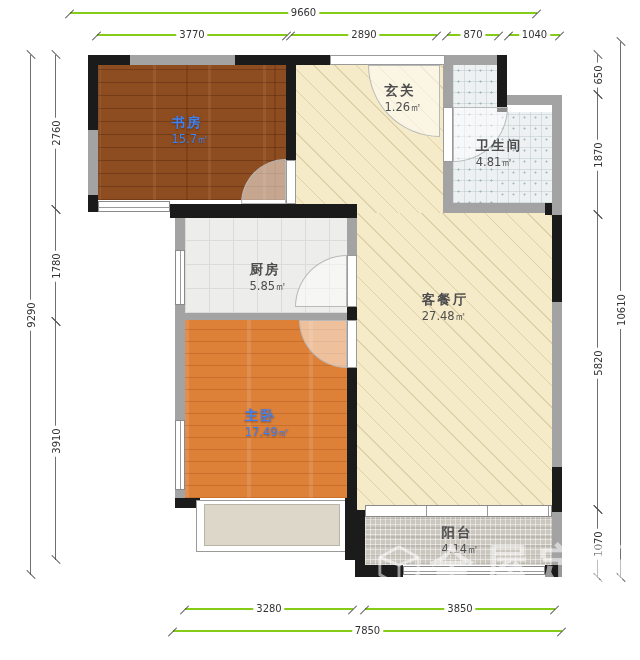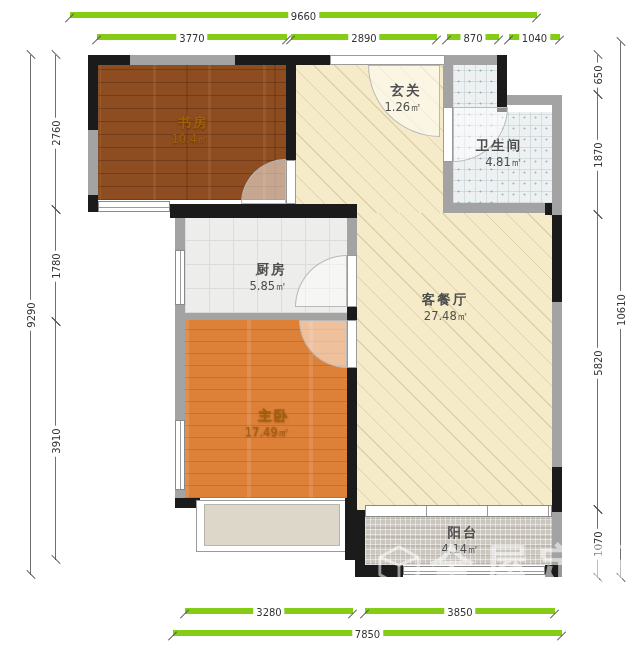--- a/index.html
+++ b/index.html
@@ -43,27 +43,27 @@
     #edf1f2;
     background-size:11px 11px,auto,auto,auto;}
   .floor-balcony{background:
     repeating-linear-gradient(0deg,rgba(255,255,255,.45) 0 1px,transparent 1px 5px),
     repeating-linear-gradient(90deg,rgba(255,255,255,.45) 0 1px,transparent 1px 5px),
     repeating-linear-gradient(0deg,rgba(90,85,75,.14) 0 2px,transparent 2px 9px),
     #cbc7bf;}
   .bay{position:absolute;background:#fff;border:1px solid #9a9a9a;box-sizing:border-box;}
   .bay-inner{position:absolute;background:#dcd7c9;border:1px solid #b9b5a8;box-sizing:border-box;}
   
-  .label{position:absolute;text-align:right;transform:translate(-50%,-50%);white-space:nowrap;line-height:1.25;}
+  .label{position:absolute;text-align:left;transform:translate(-50%,-50%);white-space:nowrap;line-height:1.25;}
   .label .nm{display:block;font-size:13.5px;font-weight:bold;letter-spacing:2px;}
   .label .ar{display:block;font-size:11.5px;margin-top:1px;}
-  .lab-light{color:#a16207;text-shadow:0 1px 2px rgba(60,20,0,.5);}
+  .lab-light{color:#3b82f6;text-shadow:0 1px 2px rgba(60,20,0,.5);}
   .lab-dark{color:#4e4e4e;}
   
-  .dh{position:absolute;height:0;border-top:6px solid #84cc16;}
+  .dh{position:absolute;height:0;border-top:2px solid #84cc16;}
   .dh::before,.dh::after{content:"";position:absolute;top:-6px;width:1px;height:12px;background:#4d4d4d;transform:rotate(45deg);}
   .dh::before{left:-1px;}
   .dh::after{right:0;}
   .dh>span{position:absolute;left:50%;top:-1px;transform:translate(-50%,-56%);background:#fff;padding:0 3px;font-size:10px;color:#333;}
   .dv{position:absolute;width:0;border-left:1px solid #6f6f6f;}
   .dv::before,.dv::after{content:"";position:absolute;left:-6px;width:12px;height:1px;background:#4d4d4d;transform:rotate(45deg);}
   .dv::before{top:-1px;}
   .dv::after{bottom:0;}
   .dv>span{position:absolute;top:50%;left:0;transform:translate(-50%,-50%) rotate(-90deg);background:#fff;padding:0 3px;font-size:10px;color:#333;white-space:nowrap;}
   
@@ -143,21 +143,21 @@
   <div class="win" style="left:365px;top:505px;width:187px;height:12px;background:repeating-linear-gradient(90deg,transparent 0 60px,#9a9a9a 60px 61px),#fff"></div>
   <div class="wb" style="left:355px;top:510px;width:10px;height:67px"></div>
   <div class="wb" style="left:355px;top:565px;width:48px;height:12px"></div>
   <div class="win win-h" style="left:403px;top:566px;width:142px;height:9px"></div>
   <div class="wb" style="left:545px;top:565px;width:17px;height:12px"></div>
 
   <div class="arc arc-bl" style="left:368px;top:65px;width:72px;height:72px"></div>
 
   <div class="label lab-light" style="left:190px;top:130px">
     <span class="nm">书房</span>
-    <span class="ar">10.4㎡</span>
+    <span class="ar">15.7㎡</span>
   </div>
   <div class="label lab-dark" style="left:403px;top:98px">
     <span class="nm">玄关</span>
     <span class="ar">1.26㎡</span>
   </div>
   <div class="label lab-dark" style="left:499px;top:153px">
     <span class="nm">卫生间</span>
     <span class="ar">4.81㎡</span>
   </div>
   <div class="label lab-dark" style="left:268px;top:277px">

